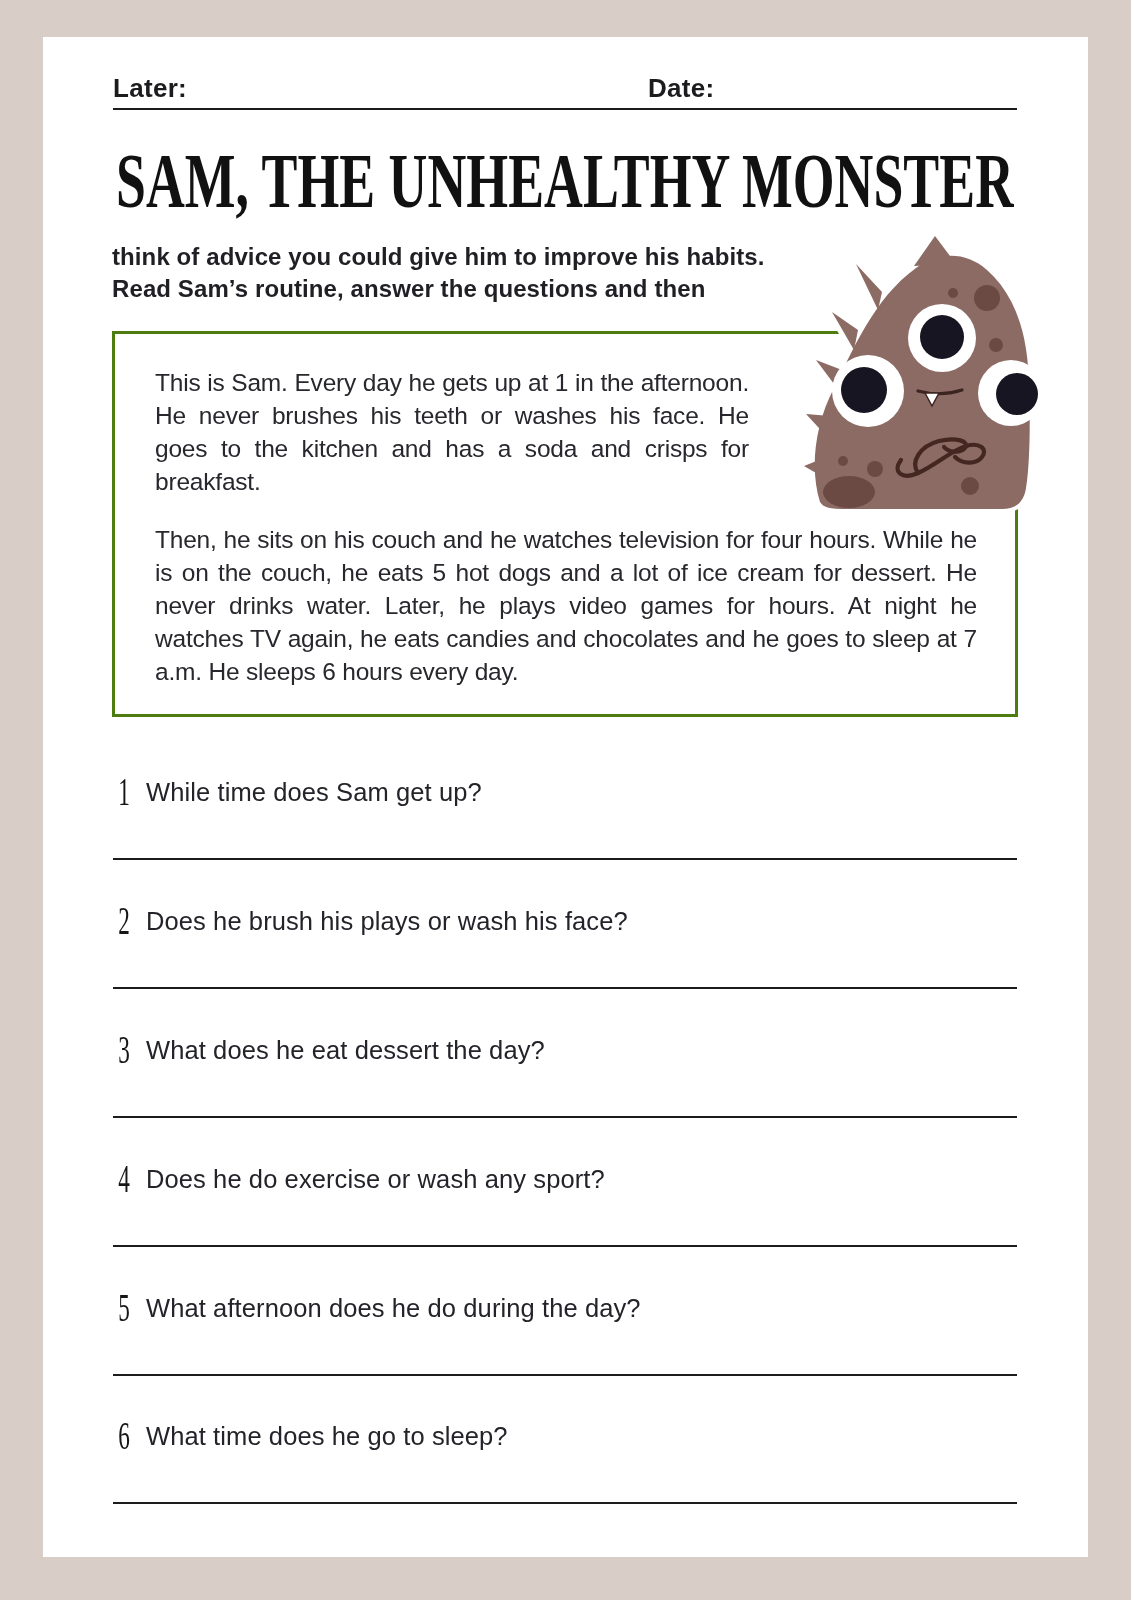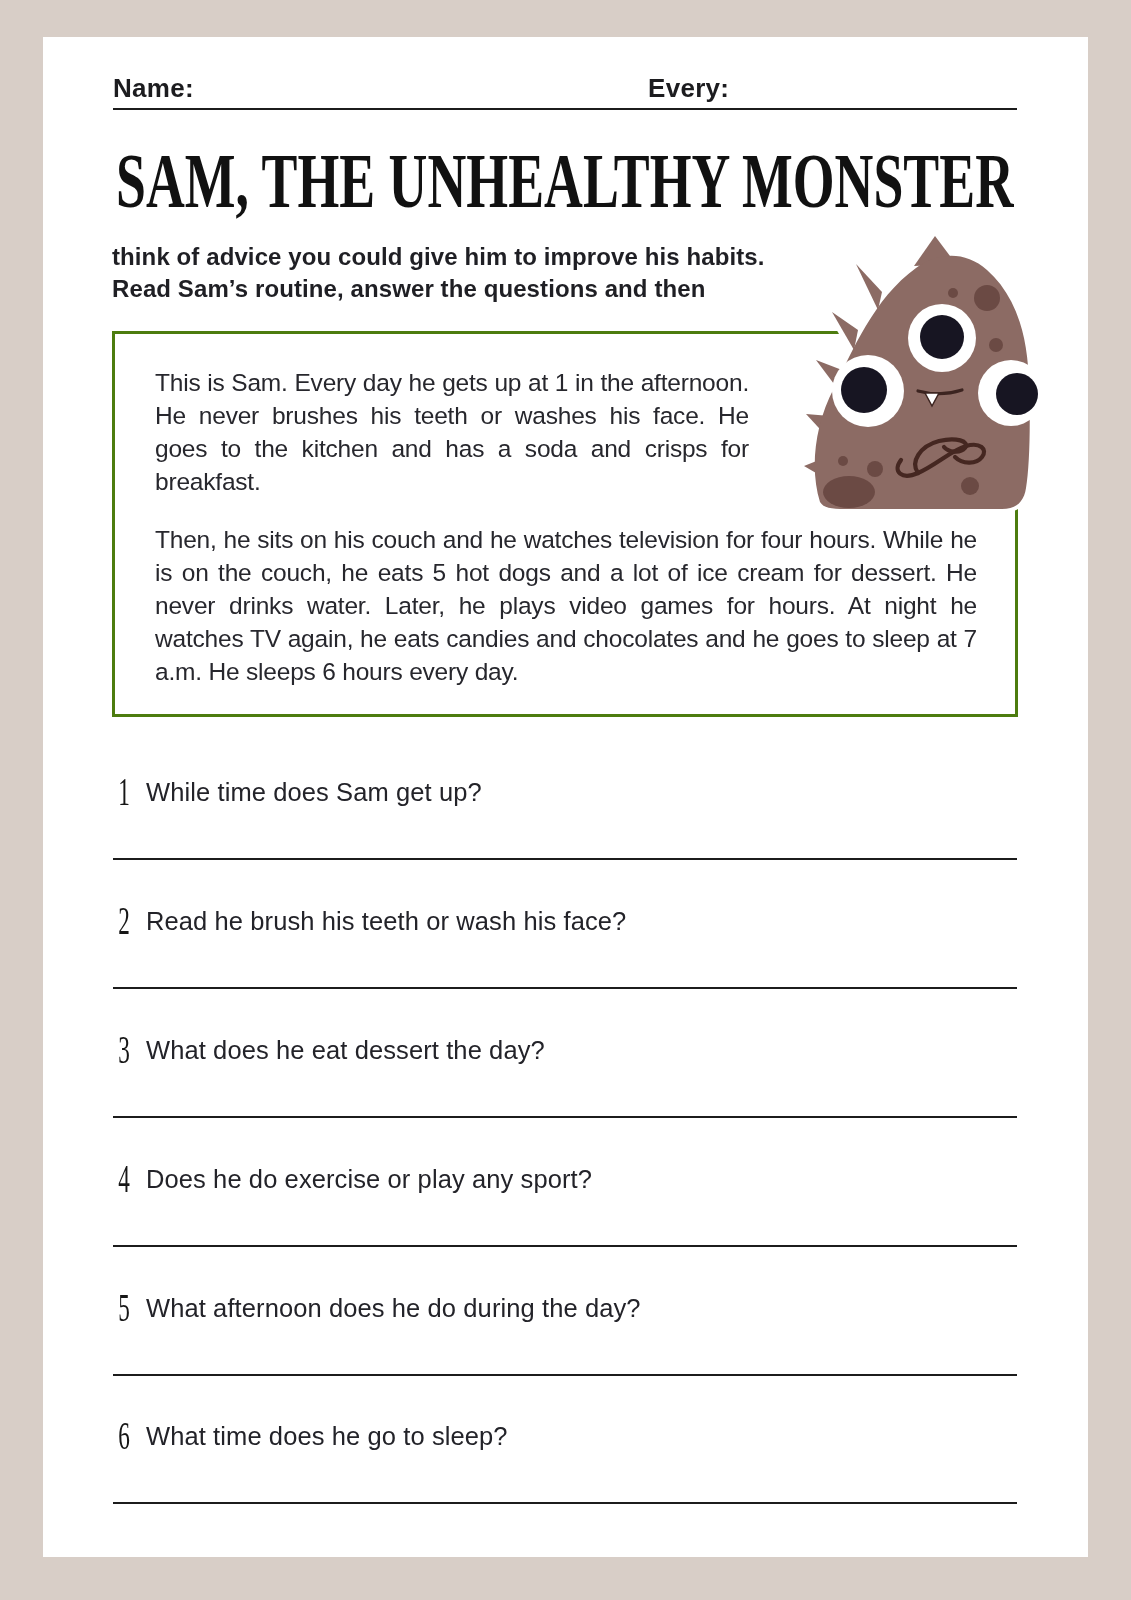--- a/index.html
+++ b/index.html
@@ -92,22 +92,22 @@
   .aline{
     position:absolute; left:70px; width:904px;
     border-top:2px solid var(--rule);
   }
 </style>
 </head>
 <body>
 
 <div class="page">
 
-  <div class="hdr-label hdr-name">Name:</div>
-  <div class="hdr-label hdr-date">Every:</div>
+  <div class="hdr-label hdr-name">Later:</div>
+  <div class="hdr-label hdr-date">Date:</div>
   <div class="hdr-line"></div>
 
   <svg class="title-svg" width="898" height="84" viewBox="0 0 898 84">
     <text x="0" y="66" font-size="78" textLength="898" lengthAdjust="spacingAndGlyphs">SAM, THE UNHEALTHY MONSTER</text>
   </svg>
 
   <div class="instructions">
     <div>think of advice you could give him to improve his habits.</div>
     <div>Read Sam’s routine, answer the questions and then</div>
   </div>
@@ -160,33 +160,33 @@
   </svg>
 
   <div class="q" style="top:734px">
     <span class="qnum">1</span>
     <span class="qtext">While time does Sam get up?</span>
   </div>
   <div class="aline" style="top:821px"></div>
 
   <div class="q" style="top:863px">
     <span class="qnum">2</span>
-    <span class="qtext">Read he brush his teeth or wash his face?</span>
+    <span class="qtext">Does he brush his plays or wash his face?</span>
   </div>
   <div class="aline" style="top:950px"></div>
 
   <div class="q" style="top:992px">
     <span class="qnum">3</span>
     <span class="qtext">What does he eat dessert the day?</span>
   </div>
   <div class="aline" style="top:1079px"></div>
 
   <div class="q" style="top:1121px">
     <span class="qnum">4</span>
-    <span class="qtext">Does he do exercise or play any sport?</span>
+    <span class="qtext">Does he do exercise or wash any sport?</span>
   </div>
   <div class="aline" style="top:1208px"></div>
 
   <div class="q" style="top:1250px">
     <span class="qnum">5</span>
     <span class="qtext">What afternoon does he do during the day?</span>
   </div>
   <div class="aline" style="top:1337px"></div>
 
   <div class="q" style="top:1378px">

